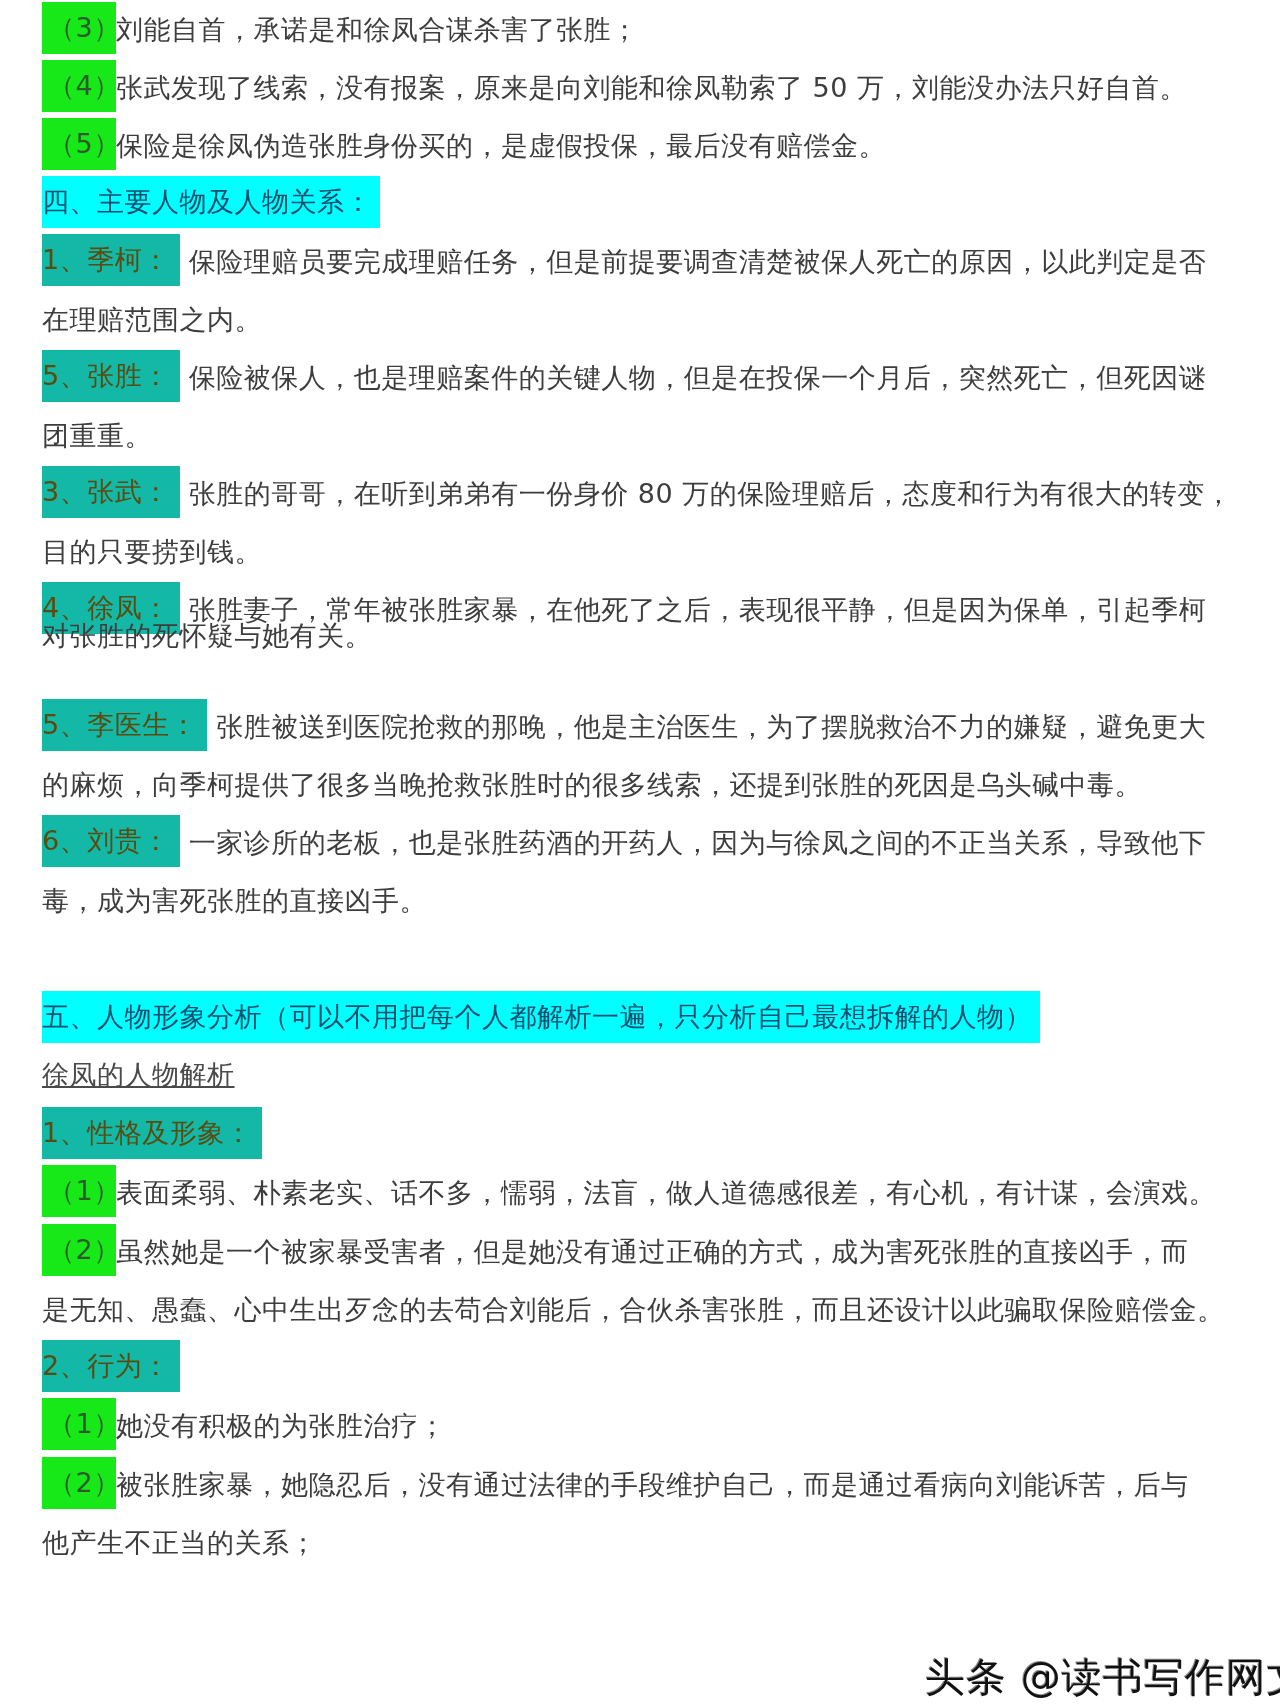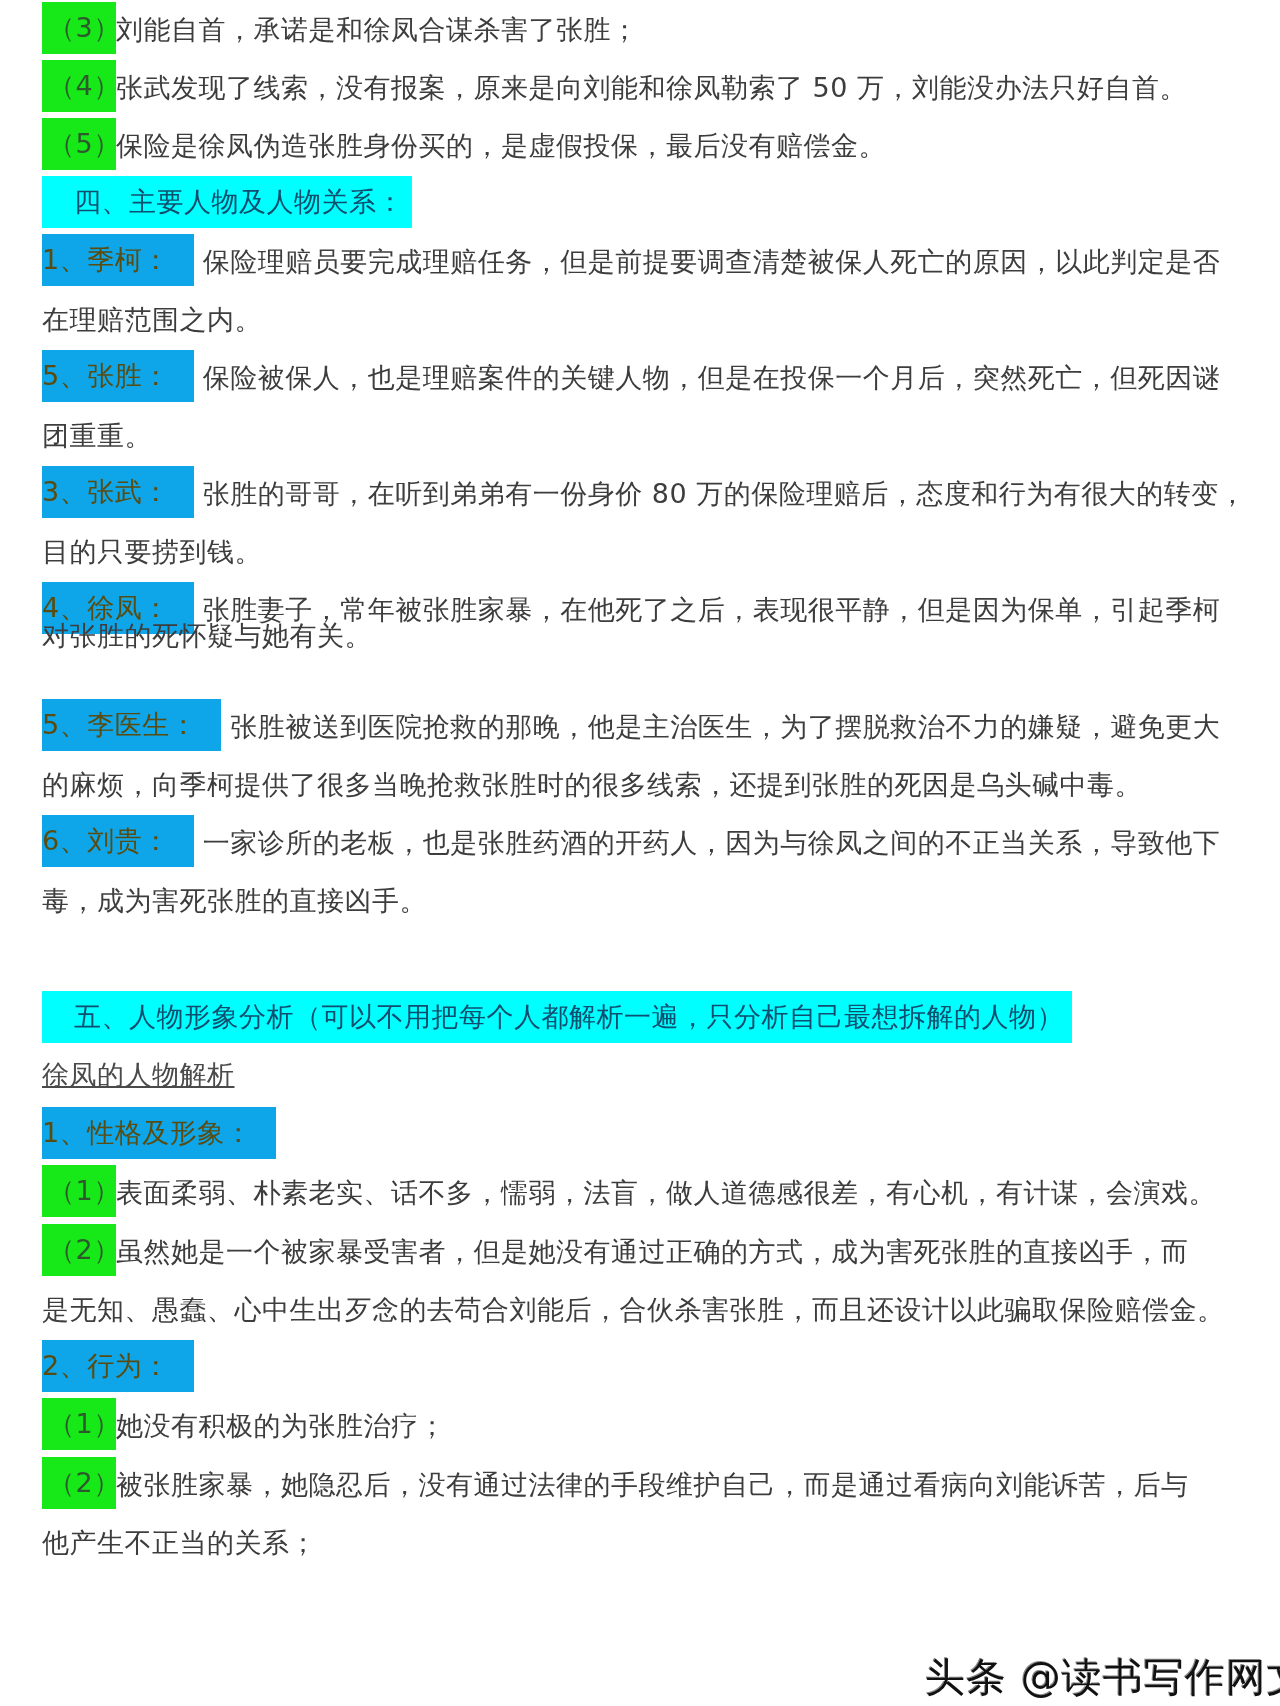--- a/index.html
+++ b/index.html
@@ -41,29 +41,28 @@
     }
     .hl-green {
       background: #17e817;
       color: #2d5a2d;
       width: 74px;
       padding-left: 6px;
       box-sizing: border-box;
       margin-right: 0;
     }
     .hl-yellow {
-      background: #0ea5e9;
+      background: #14b8a6;
       color: #5a4c10;
-      padding-right: 24px;
+      padding-right: 10px;
     }
     .hl-cyan {
       background: #00ffff;
       color: #0e4e6e;
       padding-right: 8px;
-      padding-left: 32px;
     }
     .body-text {
       vertical-align: middle;
     }
     .sub-title {
       color: #4a4a4a;
       text-decoration: underline;
     }
     .watermark {
       position: absolute;

